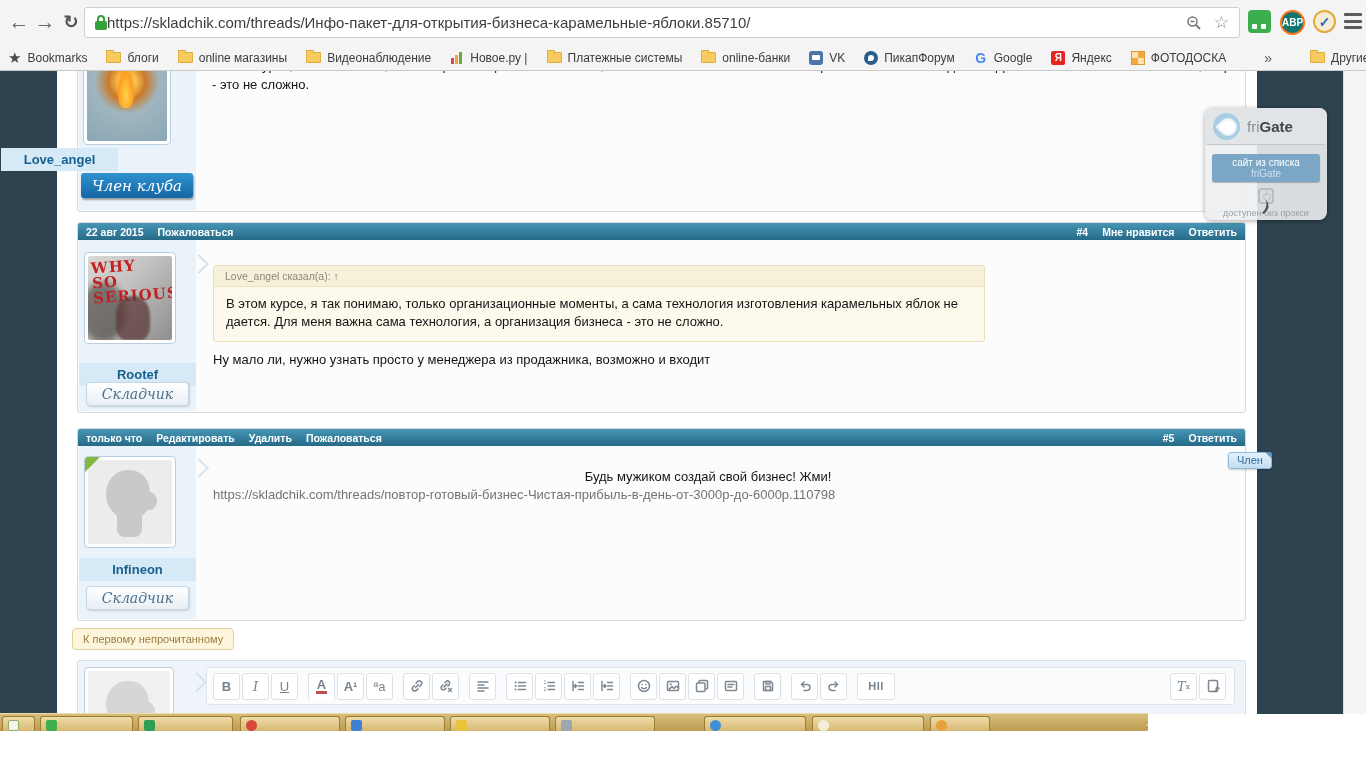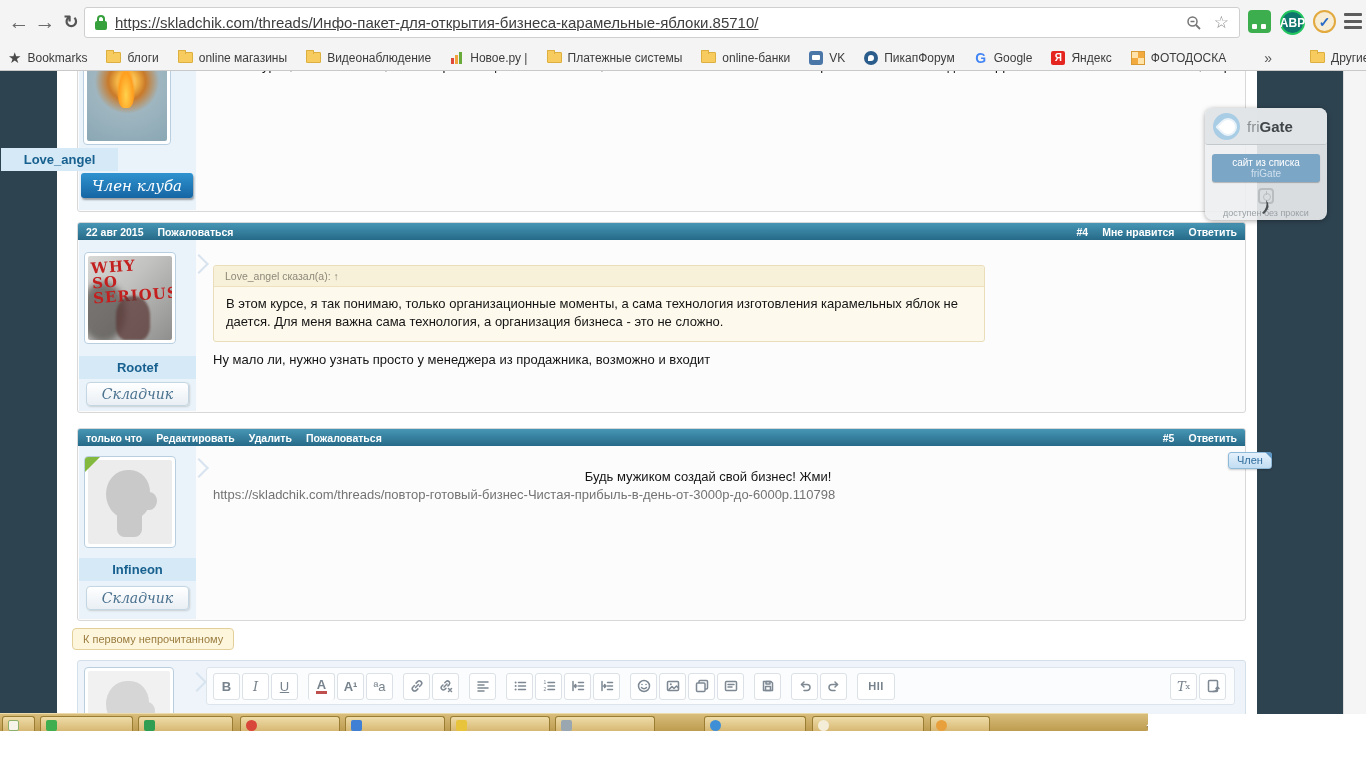--- a/index.html
+++ b/index.html
@@ -5,29 +5,29 @@
   * { margin:0; padding:0; box-sizing:border-box; }
   html,body { width:1366px; height:768px; background:#fff; }
   body { font-family:"Liberation Sans", sans-serif; }
   .screen { position:relative; width:1366px; height:768px; overflow:hidden; background:#fff; }
 
   
   .chrome { position:absolute; top:0; left:0; width:1366px; height:71px; background:#f4f4f4; border-bottom:1px solid #c9c9c9; }
   .navbar { position:absolute; top:0; left:0; width:1366px; height:45px; }
   .navbtn { position:absolute; top:9px; width:26px; height:26px; display:flex; align-items:center; justify-content:center; color:#6b6b6b; font-size:21px; cursor:pointer; }
   .omnibox { position:absolute; left:84px; top:7px; width:1156px; height:31px; background:#fff; border:1px solid #cfcfcf; border-radius:3px; display:flex; align-items:center; padding:0 10px; }
-  .url { font-size:15px; color:#3e3e3e; white-space:nowrap; overflow:hidden; margin-left:8px; flex:1;text-decoration:underline; }
+  .url { font-size:15px; color:#3e3e3e; white-space:nowrap; overflow:hidden; margin-left:0; flex:1; }
   .lock { width:12px; height:15px; position:relative; flex:none; }
   .lock .body { position:absolute; left:0; bottom:0; width:12px; height:9px; background:#35a03c; border-radius:2px; }
   .lock .shackle { position:absolute; left:2px; top:0; width:8px; height:8px; border:2px solid #35a03c; border-bottom:none; border-radius:5px 5px 0 0; }
   .omni-right { display:flex; align-items:center; gap:12px; flex:none; }
   .ext { position:absolute; top:10px; cursor:pointer; }
   .ext-roboform { left:1248px; width:23px; height:23px; background:#3dae4d; border-radius:4px; }
   .ext-roboform i { position:absolute; bottom:4px; width:5px; height:5px; background:#fff; border-radius:1px; }
-  .ext-abp { left:1280px; width:25px; height:25px; background:#0f766e; border-radius:50%; display:flex; align-items:center; justify-content:center; color:#fff; font-size:12px; font-weight:bold; border:2px solid #22c55e; }
+  .ext-abp { left:1280px; width:25px; height:25px; background:#0f766e; border-radius:50%; display:flex; align-items:center; justify-content:center; color:#fff; font-size:10px; font-weight:bold; border:2px solid #f97316; }
   .ext-check { left:1313px; width:23px; height:23px; background:#f7ecd4; border:2px solid #e2a93f; border-radius:50%; display:flex; align-items:center; justify-content:center; color:#2b6cc8; font-size:14px; font-weight:bold; }
   .menu-btn { position:absolute; left:1344px; top:13px; width:18px; height:16px; display:flex; flex-direction:column; justify-content:space-between; cursor:pointer; }
   .menu-btn i { height:3px; background:#5c5c5c; border-radius:1px; }
 
   
   .bookmarks { position:absolute; top:45px; left:0; width:1366px; height:25px; display:flex; align-items:center; padding:0 8px; gap:19px; font-size:12px; color:#3c3c3c; }
   .bm { display:flex; align-items:center; gap:6px; cursor:pointer; white-space:nowrap; }
   .folder { width:15px; height:11px; background:#f7cb5d; border:1px solid #dcaf3e; border-radius:1px; position:relative; flex:none; }
   .folder:before { content:""; position:absolute; left:-1px; top:-3px; width:6px; height:3px; background:#f7cb5d; border:1px solid #dcaf3e; border-bottom:none; border-radius:1px 1px 0 0; }
   .fav { width:14px; height:14px; flex:none; position:relative; }
@@ -231,20 +231,21 @@
 
     <div class="post" style="top:-40px; height:181px;">
       <div class="avatar-col" style="top:39px;"></div>
     </div>
     <div class="avatar-frame av" style="left:83px; top:-30px; height:104px; width:88px;">
       <div class="avatar-img av-candle"></div>
     </div>
     <div class="uname-strip" style="top:77px;">Love_angel</div>
     <div class="badge-ribbon" style="left:81px; top:102px; width:112px; height:25px;">Член клуба</div>
     <div class="msg nowrap" style="left:212px; top:-14px; width:1032px;">В этом курсе, я так понимаю, только организационные моменты, а сама технология изготовления карамельных яблок не дается. Для меня важна сама технология, а организация бизнеса</div>
+    <div class="msg" style="left:212px; top:5px; width:1032px;">- это не сложно.</div>
 
     <div class="post" style="top:151px; height:191px;">
       <div class="post-header">
         <div class="ph-left">
           <span class="ph-item">22 авг 2015</span>
           <span class="ph-item">Пожаловаться</span>
         </div>
         <div class="ph-right">
           <span class="ph-item">#4</span>
           <span class="ph-item">Мне нравится</span>
@@ -252,21 +253,21 @@
         </div>
       </div>
       <div class="avatar-col"></div>
       <div class="avatar-frame" style="left:6px; top:29px;">
         <div class="avatar-img av-serious">
           <div class="shadowhead"></div>
           <div class="scrawl">WHY SO SERIOUS?</div>
           <div class="hand"></div>
         </div>
       </div>
-      <div class="uname-strip" style="top:133px;">Rootef</div>
+      <div class="uname-strip" style="top:140px;">Rootef</div>
       <div class="badge-skladchik" style="left:8px; top:159px;">Складчик</div>
       <div class="bubble-chevron" style="left:114px; top:34px;"></div>
       <div class="quote" style="left:135px; top:42px; width:772px;">
         <div class="quote-head">Love_angel сказал(а): ↑</div>
         <div class="quote-body">В этом курсе, я так понимаю, только организационные моменты, а сама технология изготовления карамельных яблок не дается. Для меня важна сама технология, а организация бизнеса - это не сложно.</div>
       </div>
       <div class="msg" style="left:135px; top:128px; width:990px;">Ну мало ли, нужно узнать просто у менеджера из продажника, возможно и входит</div>
     </div>
 
     <div class="post" style="top:357px; height:193px;">

